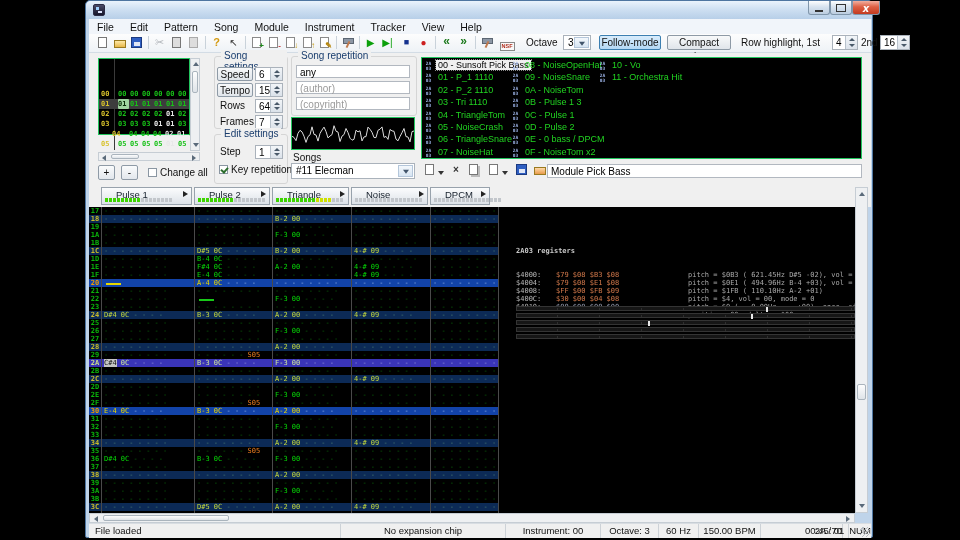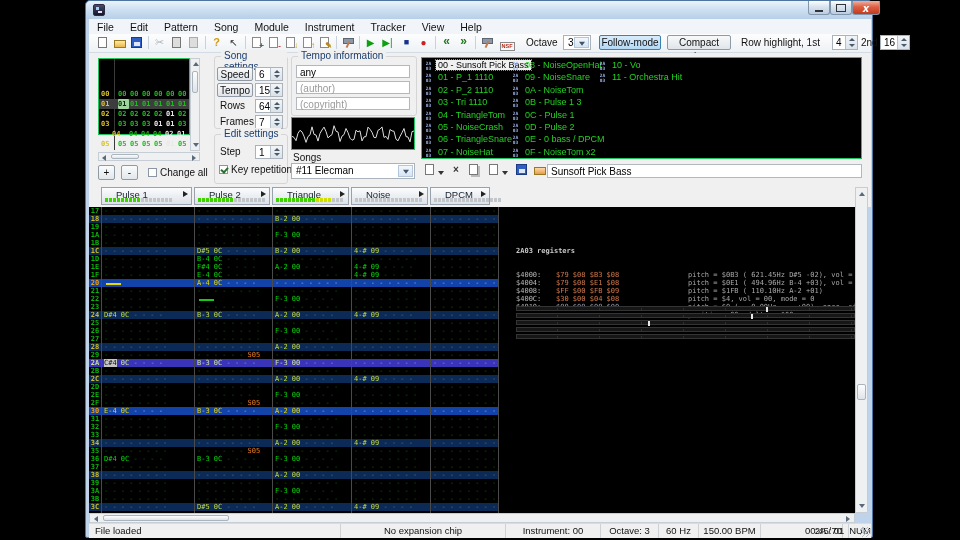--- a/index.html
+++ b/index.html
@@ -334,21 +334,21 @@
           <span class="sv">1</span>
           <span class="sb">
             <i></i>
             <b></b>
           </span>
         </span>
       <span class="chk on" style="left:130px;top:112px"></span>
       <span class="clabel" style="left:142px;top:111px">Key repetition</span>
 
       <div class="group" style="left:202px;top:3px;width:124px;height:58px">
-        <span class="gtitle">Tempo information</span>
+        <span class="gtitle">Song repetition</span>
       </div>
       <span class="field" style="left:207px;top:12px;width:114px;height:13px">any</span>
       <span class="field ph" style="left:207px;top:28px;width:114px;height:13px">(author)</span>
       <span class="field ph" style="left:207px;top:44px;width:114px;height:13px">(copyright)</span>
 
       <div class="blackbox" style="left:202px;top:64px;width:124px;height:33px">
         <svg id="osc-wave" width="122" height="31">
             <polyline points="0,18.3 2,19.4 4,22.7 6,15.3 8,12.3 10,13.9 12,18.2 14,24.4 16,18.5 18,16.9 20,8.8 22,16.4 24,17.0 26,23.1 28,15.4 30,12.0 32,9.1 34,13.5 36,19.9 38,18.0 40,16.6 42,7.7 44,13.2 46,14.0 48,23.5 50,18.1 52,16.6 54,10.5 56,14.6 58,20.2 60,22.2 62,21.3 64,12.2 66,13.9 68,12.8 70,22.9 72,18.9 74,18.6 76,9.1 78,11.3 80,14.3 82,19.5 84,19.6 86,12.3 88,11.2 90,8.9 92,19.4 94,18.4 96,21.4 98,11.5 100,12.9 102,13.3 104,21.2 106,22.8 108,18.5 110,14.7 112,10.5 114,18.6 116,19.0 118,23.9 120,13.6 122,13.0 " fill="none" stroke="#dcdcdc" stroke-width="1"></polyline>
           </svg>
       </div>
@@ -384,21 +384,21 @@
       </div>
 
       <span class="itb" style="left:332px;top:110px;position:absolute"><span class="g-page"></span></span>
       <span class="itb" style="left:347px;top:110px;position:absolute;width:9px"><span class="tri-d" style="position:static;display:inline-block;transform:none;border-top-color:#333"></span></span>
       <span class="itb" style="left:359px;top:110px;position:absolute;color:#333;font-weight:bold;font-size:10px"><span>×</span></span>
       <span class="itb" style="left:376px;top:110px;position:absolute"><span class="g-page" style="box-shadow:2px 2px 0 #bbb"></span></span>
       <span class="itb" style="left:396px;top:110px;position:absolute"><span class="g-page"></span></span>
       <span class="itb" style="left:411px;top:110px;position:absolute;width:9px"><span class="tri-d" style="position:static;display:inline-block;transform:none;border-top-color:#333"></span></span>
       <span class="itb" style="left:424px;top:110px;position:absolute"><span class="g-floppy"></span></span>
       <span class="itb" style="left:443px;top:110px;position:absolute"><span class="g-folder" style="background:linear-gradient(#ffd9a8,#e89b4b)"></span></span>
-      <span class="field" style="left:458px;top:111px;width:315px;height:14px">Sunsoft Pick Bass</span>
+      <span class="field" style="left:458px;top:111px;width:315px;height:14px">Module Pick Bass</span>
     </div>
 
     <div class="pat-band">
       <div class="chead" style="left:12px;width:91px">
         <span class="cname">Pulse 1</span>
         <span class="carr"></span>
         <div class="meter"><i class="on"></i><i class="on"></i><i class="on"></i><i class="on"></i><i class="on"></i><i class="on"></i><i class="on"></i><i class="on"></i><i class="on"></i><i></i><i></i><i></i><i></i><i></i><i></i><i></i><i></i></div>
       </div>
       <div class="chead" style="left:105px;width:76px">
         <span class="cname">Pulse 2</span>

